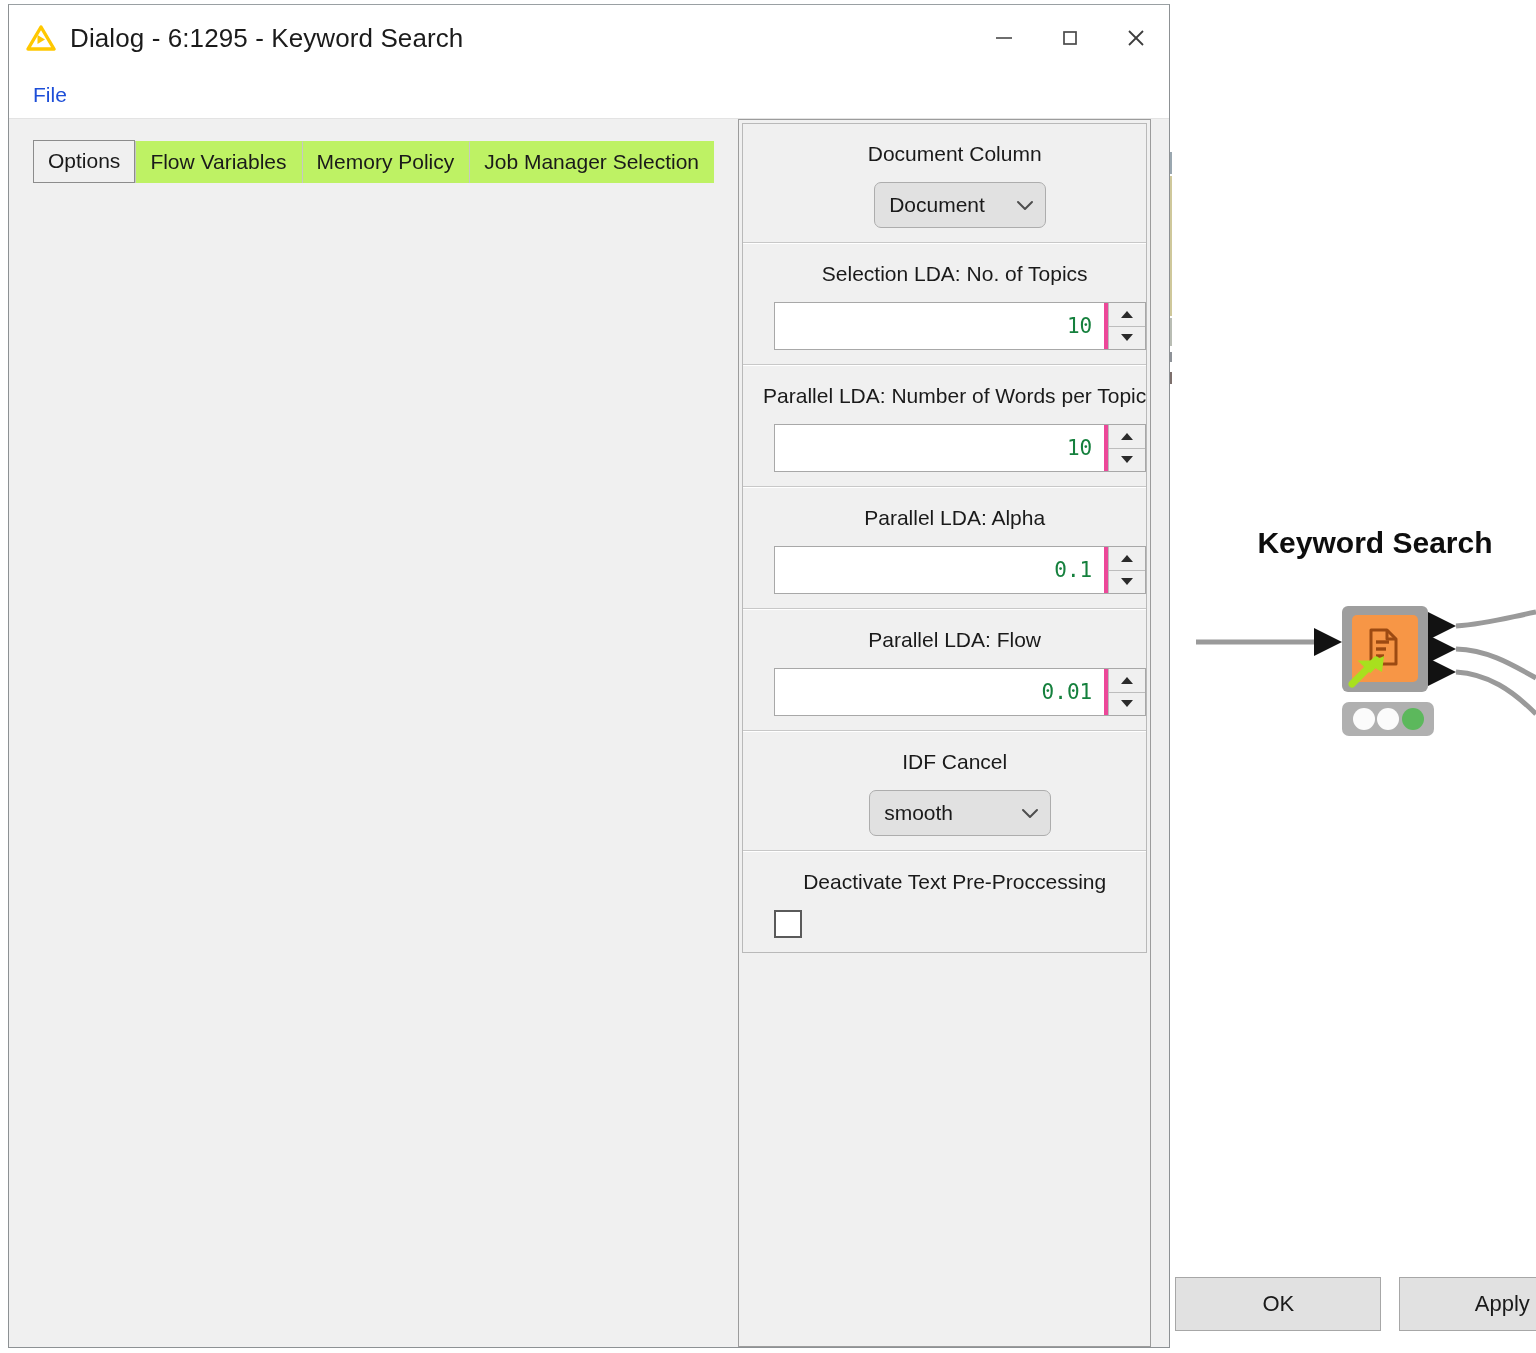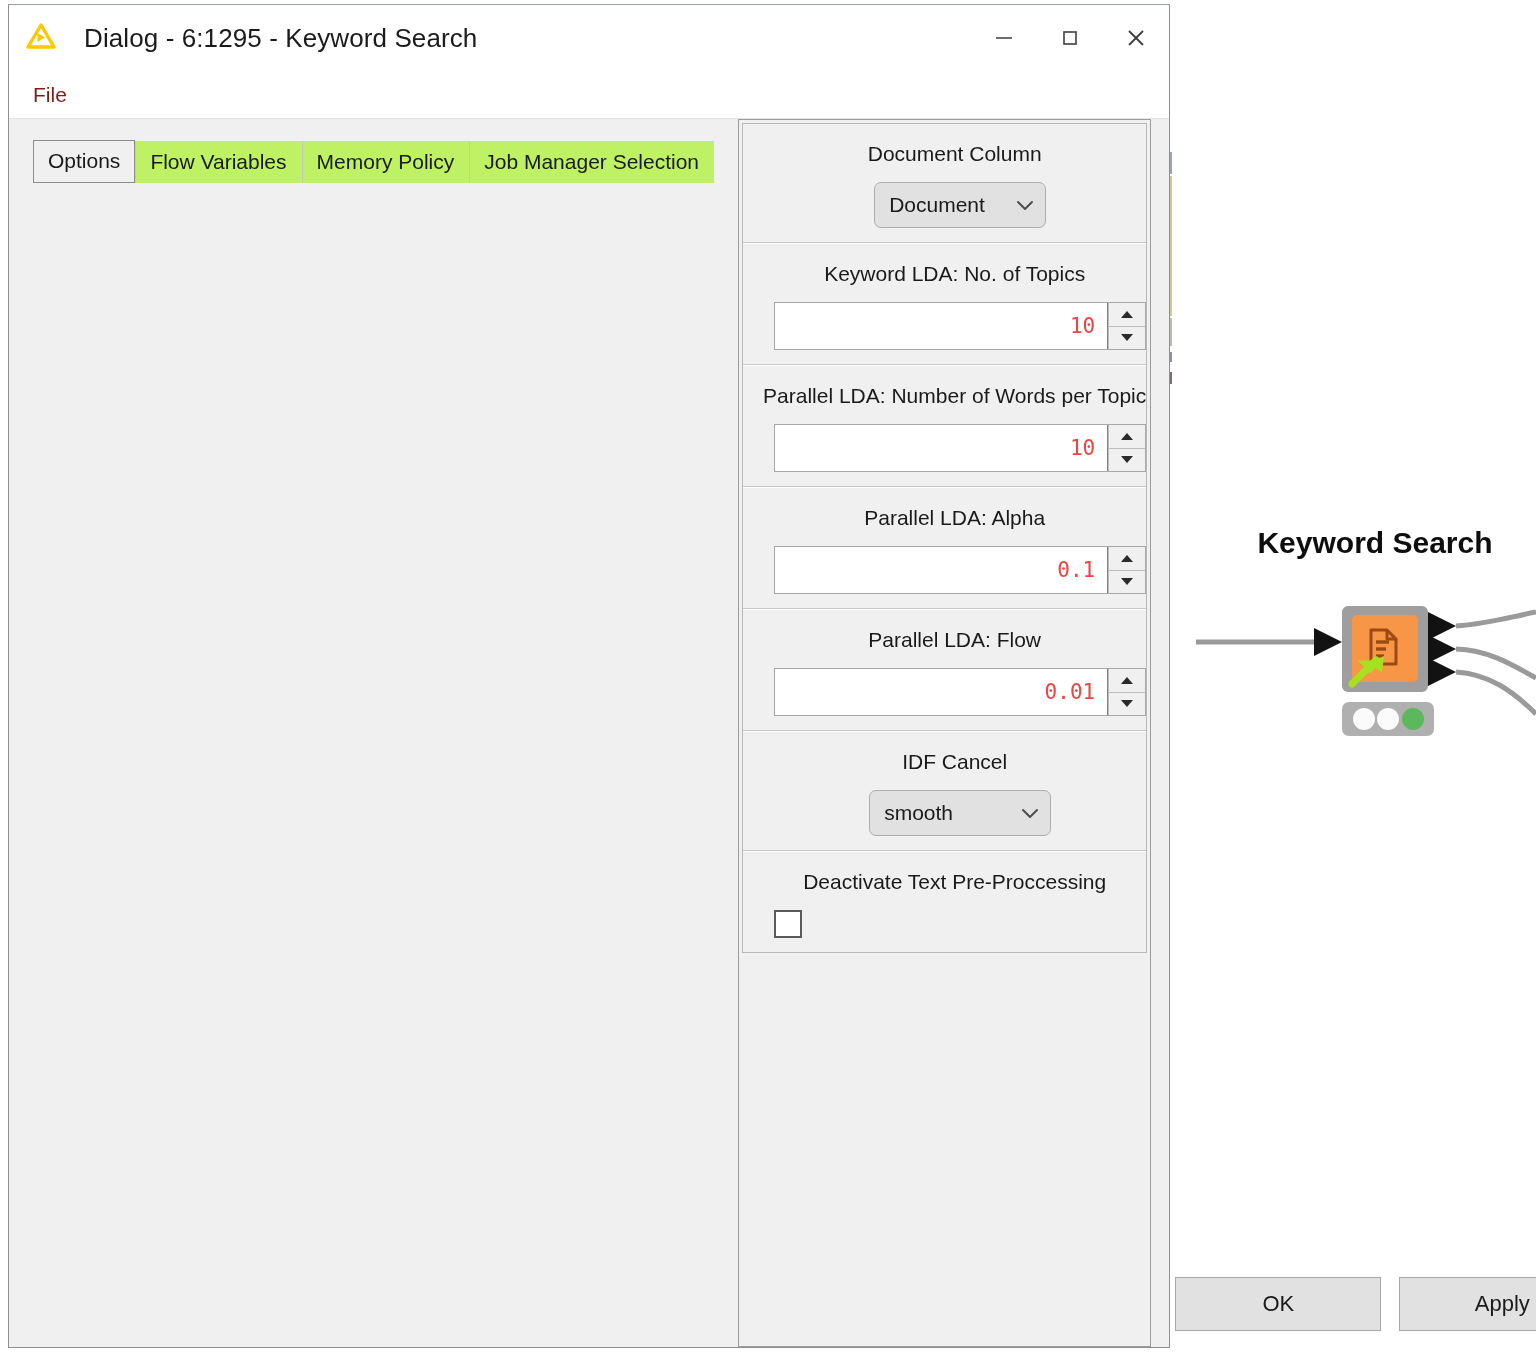--- a/index.html
+++ b/index.html
@@ -51,22 +51,23 @@
   .titlebar {
     height: 66px;
     background: #ffffff;
     display: flex;
     align-items: center;
     flex: 0 0 auto;
     position: relative;
   }
   .title-left {
     display: flex;
+    align-items: center;
     padding-left: 17px;
-    gap: 28px;
+    gap: 14px;
   }
   .knime-logo { width: 30px; height: 26px; display: block; }
   .title-text {
     font-size: 26px;
     color: #1b1b1b;
     font-family: "Liberation Sans", sans-serif;
     letter-spacing: 0.1px;
     white-space: nowrap;
   }
   .win-buttons {
@@ -93,21 +94,21 @@
     height: 47px;
     background: #ffffff;
     display: flex;
     align-items: center;
     padding-left: 16px;
     flex: 0 0 auto;
     border-bottom: 1px solid #e3e3e3;
   }
   .menu-item {
     font-size: 21px;
-    color: #7f1d1d;
+    color: #1d4ed8;
     padding: 3px 8px;
     cursor: default;
   }
 
   
   .dialog-body {
     flex: 1 1 auto;
     background: #f0f0f0;
     display: flex;
     padding: 0;
@@ -207,22 +208,22 @@
   }
   .spinner-field {
     flex: 1 1 auto;
     background: #ffffff;
     display: flex;
     align-items: center;
     justify-content: flex-end;
     padding-right: 12px;
     font-family: "DejaVu Sans Mono", monospace;
     font-size: 21px;
-    color: #ef4444;
-    border-right: 1px solid #ec4899;
+    color: #15803d;
+    border-right: 4px solid #ec4899;
     cursor: text;
     margin-left: 9px;
   }
   .spinner-buttons {
     width: 36px;
     display: flex;
     flex-direction: column;
     background: #f0f0f0;
     border-left: 1px solid #bdbdbd;
   }
@@ -369,21 +370,21 @@
                 <span>
                   <svg class="chev" width="20" height="14" viewBox="0 0 20 14" xmlns="http://www.w3.org/2000/svg">
                     <polyline points="3,4 10,11 17,4" fill="none" stroke="#4e4e4e" stroke-width="2" stroke-linecap="round" stroke-linejoin="round"></polyline>
                   </svg>
                 </span>
               </div>
             </div>
           </div>
 
           <div class="section">
-            <span class="section-label">Keyword LDA: No. of Topics</span>
+            <span class="section-label">Selection LDA: No. of Topics</span>
             <div class="section-control">
               <div class="spinner">
                 <div class="spinner-field">10</div>
                 <div class="spinner-buttons">
                   <div class="spin-btn up">
                     <svg width="14" height="9" viewBox="0 0 14 9" xmlns="http://www.w3.org/2000/svg">
                         <polygon points="7,1 13,8 1,8" fill="#2b2b2b"></polygon>
                       </svg>
                   </div>
                   <div class="spin-btn down">

